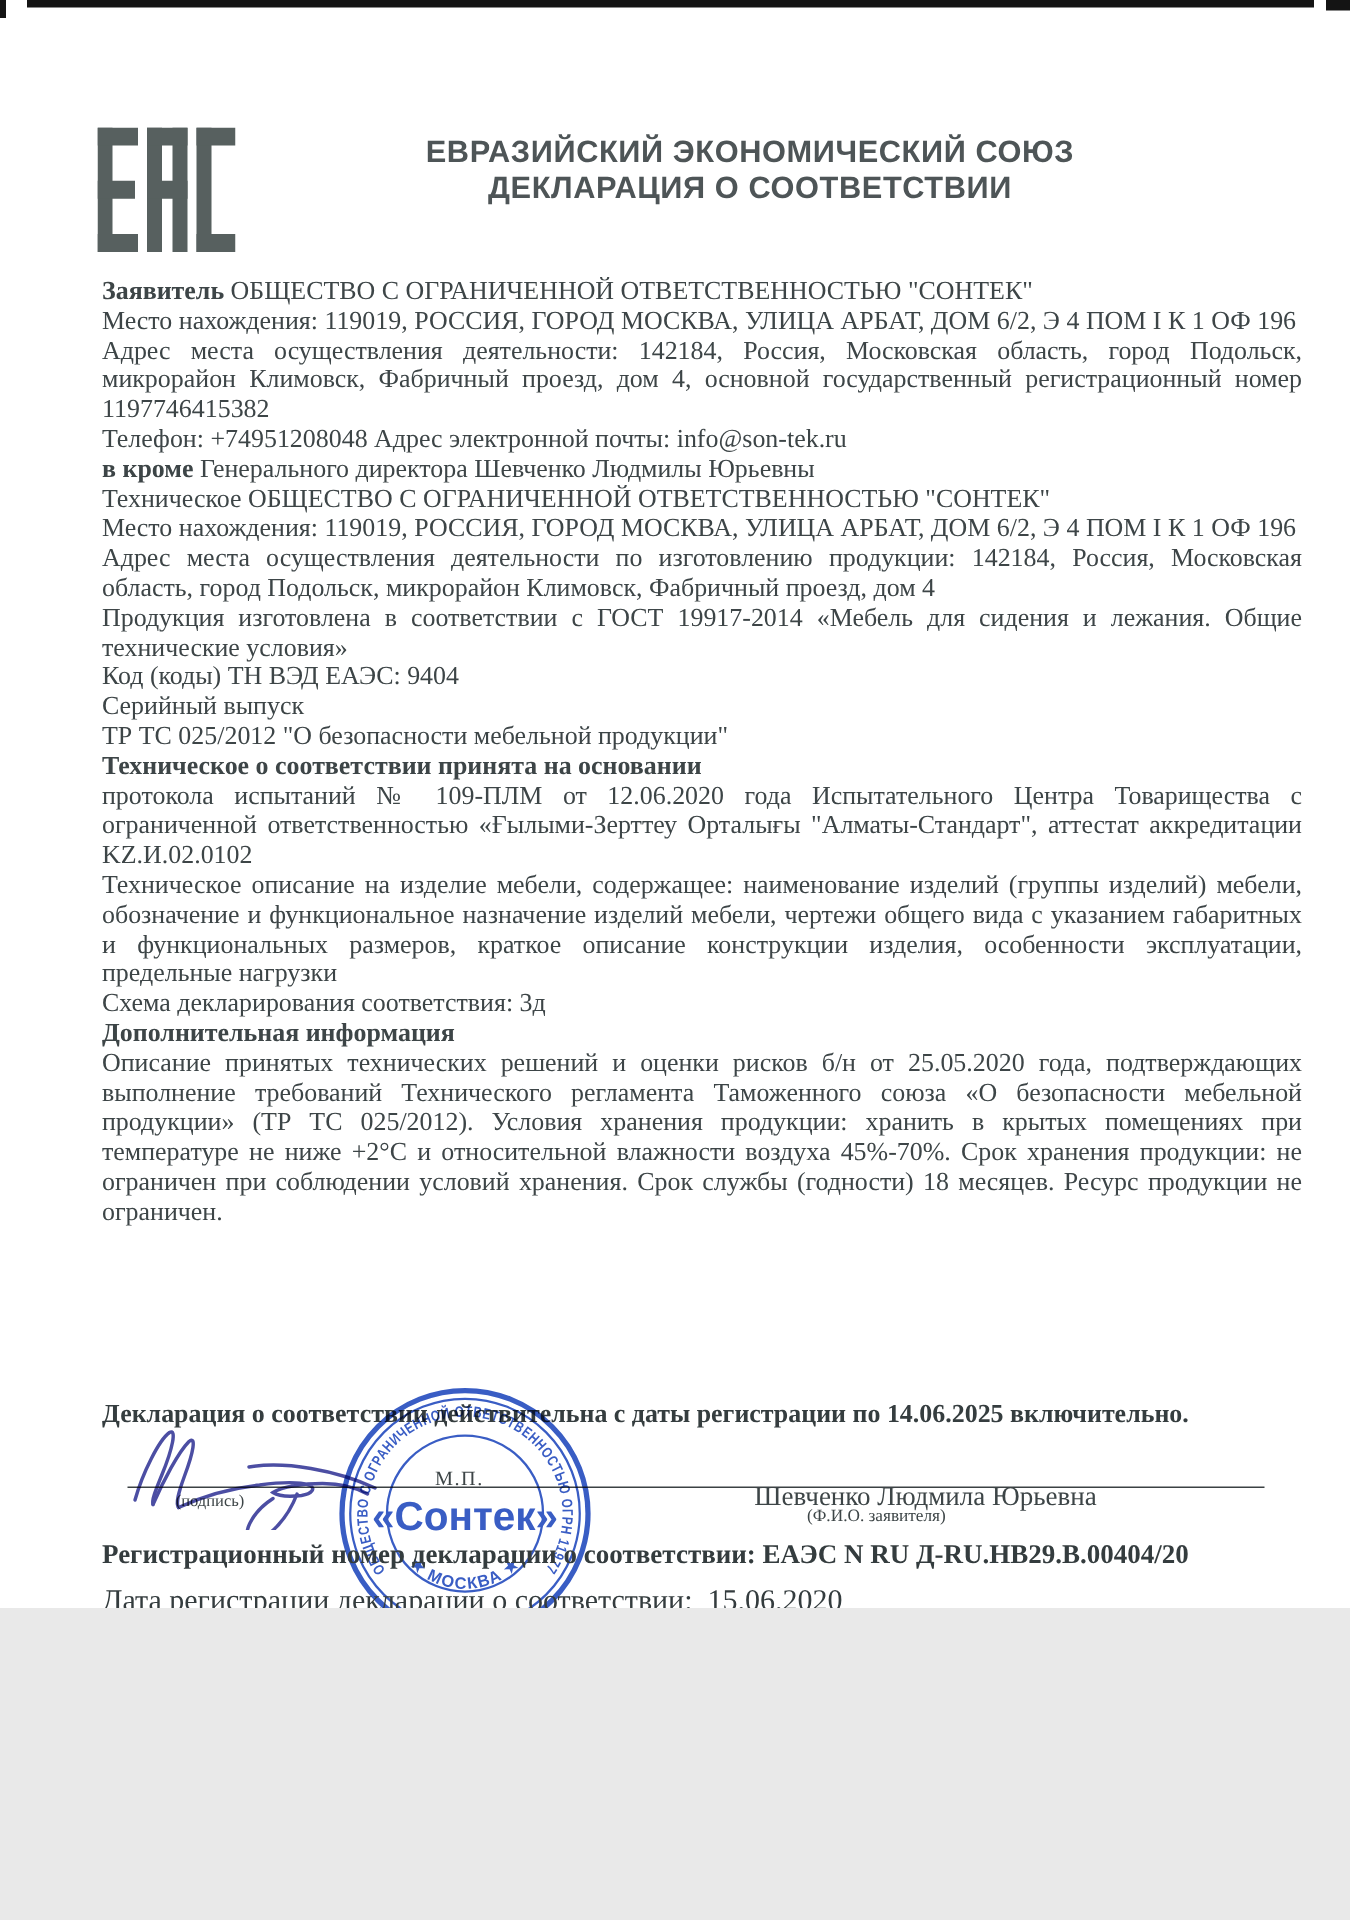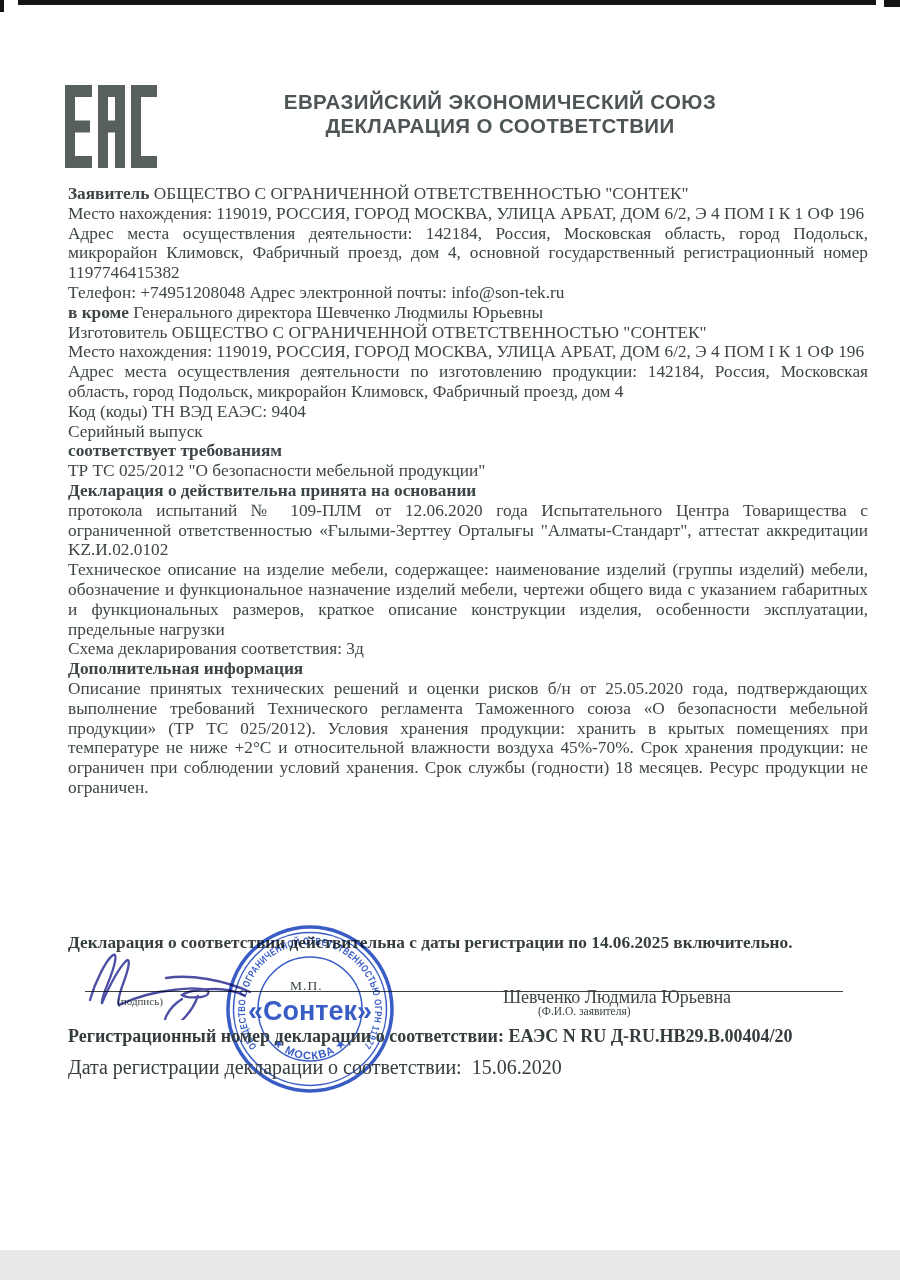--- a/index.html
+++ b/index.html
@@ -1,17 +1,17 @@
 <!DOCTYPE html>
 <html><head>
 <meta charset="utf-8">
 <style>
   html,body{margin:0;padding:0;}
   body{width:900px;height:1280px;background:#e9e9e9;font-family:"Liberation Serif",serif;}
-  .page{position:relative;width:900px;height:1250px;background:#ffffff;overflow:hidden;
+  .page{position:relative;width:900px;height:1072px;background:#ffffff;overflow:hidden;
         --c-text:#3d4547;--c-header:#4e5557;--c-logo:#57605f;--c-stamp:#2a50c0;--c-sign:#3c3f9b;}
 
   
   .scan-bar{position:absolute;left:18px;top:0;width:858px;height:5px;background:#141414;}
   .scan-mark{position:absolute;left:884px;top:0;width:16px;height:7px;background:#141414;}
   .scan-notch{position:absolute;left:0;top:0;width:4px;height:12px;background:#141414;}
 
   
   .eac-logo{position:absolute;left:65px;top:85px;width:92px;height:83px;color:var(--c-logo);}
   .doc-title{position:absolute;left:230px;top:90px;width:540px;text-align:center;
@@ -83,28 +83,28 @@
     <div>ЕВРАЗИЙСКИЙ ЭКОНОМИЧЕСКИЙ СОЮЗ</div>
     <div>ДЕКЛАРАЦИЯ О СООТВЕТСТВИИ</div>
   </div>
 
   <div class="body-flow" id="body-flow">
       <p><b>Заявитель</b> ОБЩЕСТВО С ОГРАНИЧЕННОЙ ОТВЕТСТВЕННОСТЬЮ "СОНТЕК"</p>
       <p>Место нахождения: 119019, РОССИЯ, ГОРОД МОСКВА, УЛИЦА АРБАТ, ДОМ 6/2, Э 4 ПОМ I К 1 ОФ 196</p>
       <p>Адрес места осуществления деятельности: 142184, Россия, Московская область, город Подольск, микрорайон Климовск, Фабричный проезд, дом 4, основной государственный регистрационный номер 1197746415382</p>
       <p>Телефон: +74951208048 Адрес электронной почты: info@son-tek.ru</p>
       <p><b>в кроме</b> Генерального директора Шевченко Людмилы Юрьевны</p>
-      <p>Изготовитель ОБЩЕСТВО С ОГРАНИЧЕННОЙ ОТВЕТСТВЕННОСТЬЮ "СОНТЕК"</p>
+      <p>Техническое ОБЩЕСТВО С ОГРАНИЧЕННОЙ ОТВЕТСТВЕННОСТЬЮ "СОНТЕК"</p>
       <p>Место нахождения: 119019, РОССИЯ, ГОРОД МОСКВА, УЛИЦА АРБАТ, ДОМ 6/2, Э 4 ПОМ I К 1 ОФ 196</p>
       <p>Адрес места осуществления деятельности по изготовлению продукции: 142184, Россия, Московская область, город Подольск, микрорайон Климовск, Фабричный проезд, дом 4</p>
+      <p>Продукция изготовлена в соответствии с ГОСТ 19917-2014 «Мебель для сидения и лежания. Общие технические условия»</p>
       <p>Код (коды) ТН ВЭД ЕАЭС: 9404</p>
       <p>Серийный выпуск</p>
-      <p><b>соответствует требованиям</b></p>
       <p>ТР ТС 025/2012 "О безопасности мебельной продукции"</p>
-      <p><b>Декларация о действительна принята на основании</b></p>
+      <p><b>Техническое о соответствии принята на основании</b></p>
       <p>протокола испытаний № 109-ПЛМ от 12.06.2020 года Испытательного Центра Товарищества с ограниченной ответственностью «Ғылыми-Зерттеу Орталығы "Алматы-Стандарт", аттестат аккредитации KZ.И.02.0102</p>
       <p>Техническое описание на изделие мебели, содержащее: наименование изделий (группы изделий) мебели, обозначение и функциональное назначение изделий мебели, чертежи общего вида с указанием габаритных и функциональных размеров, краткое описание конструкции изделия, особенности эксплуатации, предельные нагрузки</p>
       <p>Схема декларирования соответствия: 3д</p>
       <p><b>Дополнительная информация</b></p>
       <p>Описание принятых технических решений и оценки рисков б/н от 25.05.2020 года, подтверждающих выполнение требований Технического регламента Таможенного союза «О безопасности мебельной продукции» (ТР ТС 025/2012). Условия хранения продукции: хранить в крытых помещениях при температуре не ниже +2°С и относительной влажности воздуха 45%-70%. Срок хранения продукции: не ограничен при соблюдении условий хранения. Срок службы (годности) 18 месяцев. Ресурс продукции не ограничен.</p>
     </div>
 
   <div class="validity">Декларация о соответствии действительна с даты регистрации по 14.06.2025 включительно.</div>
 
   <div class="sig-rule"></div>

